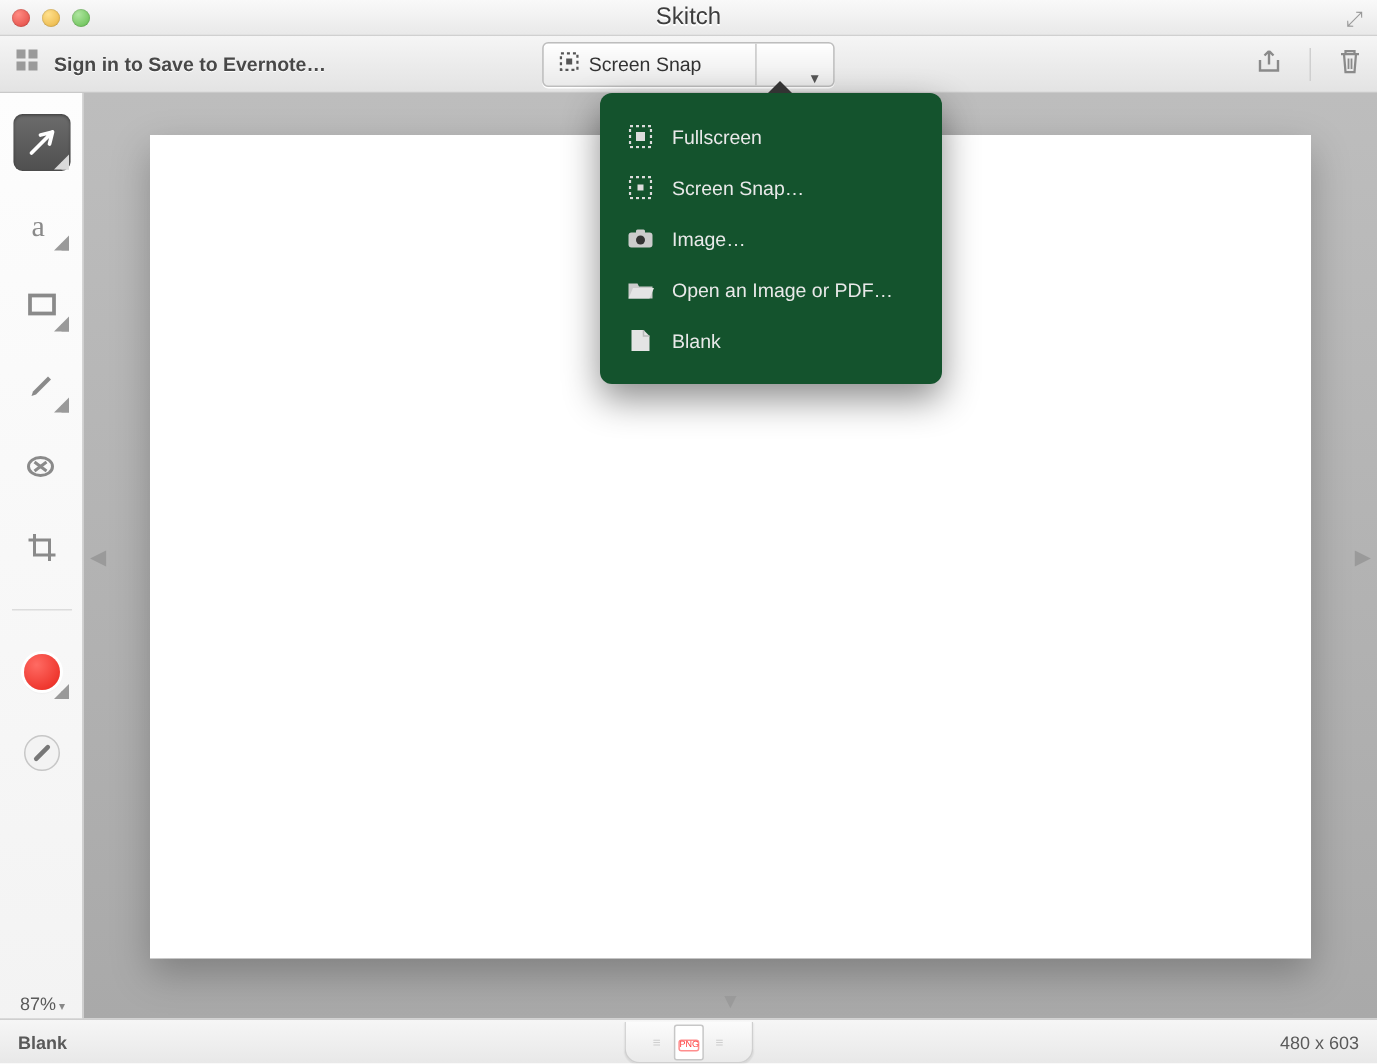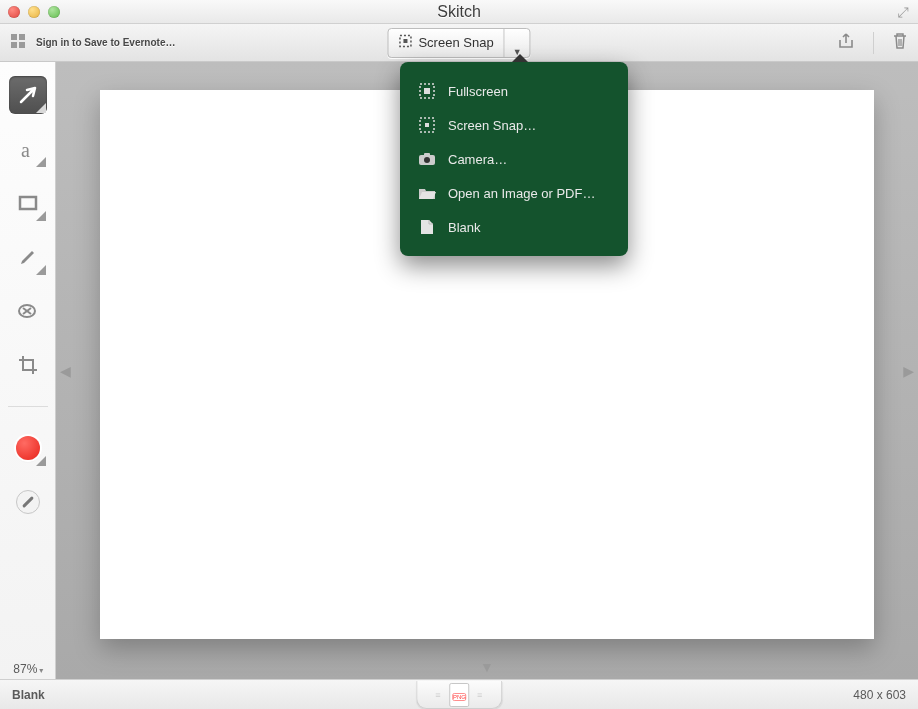--- a/index.html
+++ b/index.html
@@ -37,33 +37,34 @@
   .toolbar {
     height: 38px;
     background: linear-gradient(#f5f5f5, #e3e3e3);
     border-bottom: 1px solid #c9c9c9;
     display: flex; align-items: center;
     padding: 0 10px;
     position: relative;
   }
   .tb-left { display: flex; align-items: center; gap: 10px; }
   .grid-icon { color: #999; font-size: 16px; }
-  .signin { font-size: 10px; color: #484848; font-weight: bold; text-shadow: 0 1px 0 #fff; cursor: pointer; text-align: right; }
+  .signin { font-size: 13px; color: #484848; font-weight: bold; text-shadow: 0 1px 0 #fff; cursor: pointer; text-align: right; }
   .tb-center {
     position: absolute; left: 50%; transform: translateX(-50%);
     display: flex; align-items: center;
   }
   .snap-btn {
     display: flex; align-items: flex-end;
     border: 1px solid #bdbdbd;
     border-radius: 4px;
     background: linear-gradient(#ffffff,#eaeaea);
     height: 30px; box-shadow: 0 1px 0 #fff, inset 0 1px 0 #fff;
     overflow: hidden;
     cursor: pointer;
+    gap: 26px;
   }
   .snap-btn .seg { padding: 0 10px; display: flex; align-items: center; gap: 6px; height: 100%; }
   .snap-btn .divider { width: 1px; height: 100%; background: #c6c6c6; }
   .snap-btn .caret { font-size: 9px; color: #555; padding: 0 8px; }
   .tb-right { margin-left: auto; display: flex; align-items: center; gap: 18px; }
   .tb-icon { color: #8a8a8a; cursor: pointer; }
   .tb-sep { width:1px; height:22px; background:#cfcfcf; }
   
   .workspace {
     display: flex;
@@ -327,21 +328,21 @@
     <span>Screen Snap…</span>
   </div>
   <div class="dd-item">
     <span class="dd-icon">
       <svg width="18" height="14" viewBox="0 0 18 14">
           <rect x="1" y="3" width="16" height="10" rx="2" fill="#ccc"></rect>
           <circle cx="9" cy="8" r="3" fill="#333"></circle>
           <rect x="6" y="1" width="6" height="3" rx="1" fill="#ccc"></rect>
         </svg>
     </span>
-    <span>Camera…</span>
+    <span>Image…</span>
   </div>
   <div class="dd-item">
     <span class="dd-icon">
       <svg width="18" height="14" viewBox="0 0 18 14">
           <path d="M1 3h6l1 2h9v8H1z" fill="#ccc"></path>
           <path d="M1 13L4 6h14l-3 7z" fill="#e4e4e4"></path>
         </svg>
     </span>
     <span>Open an Image or PDF…</span>
   </div>

